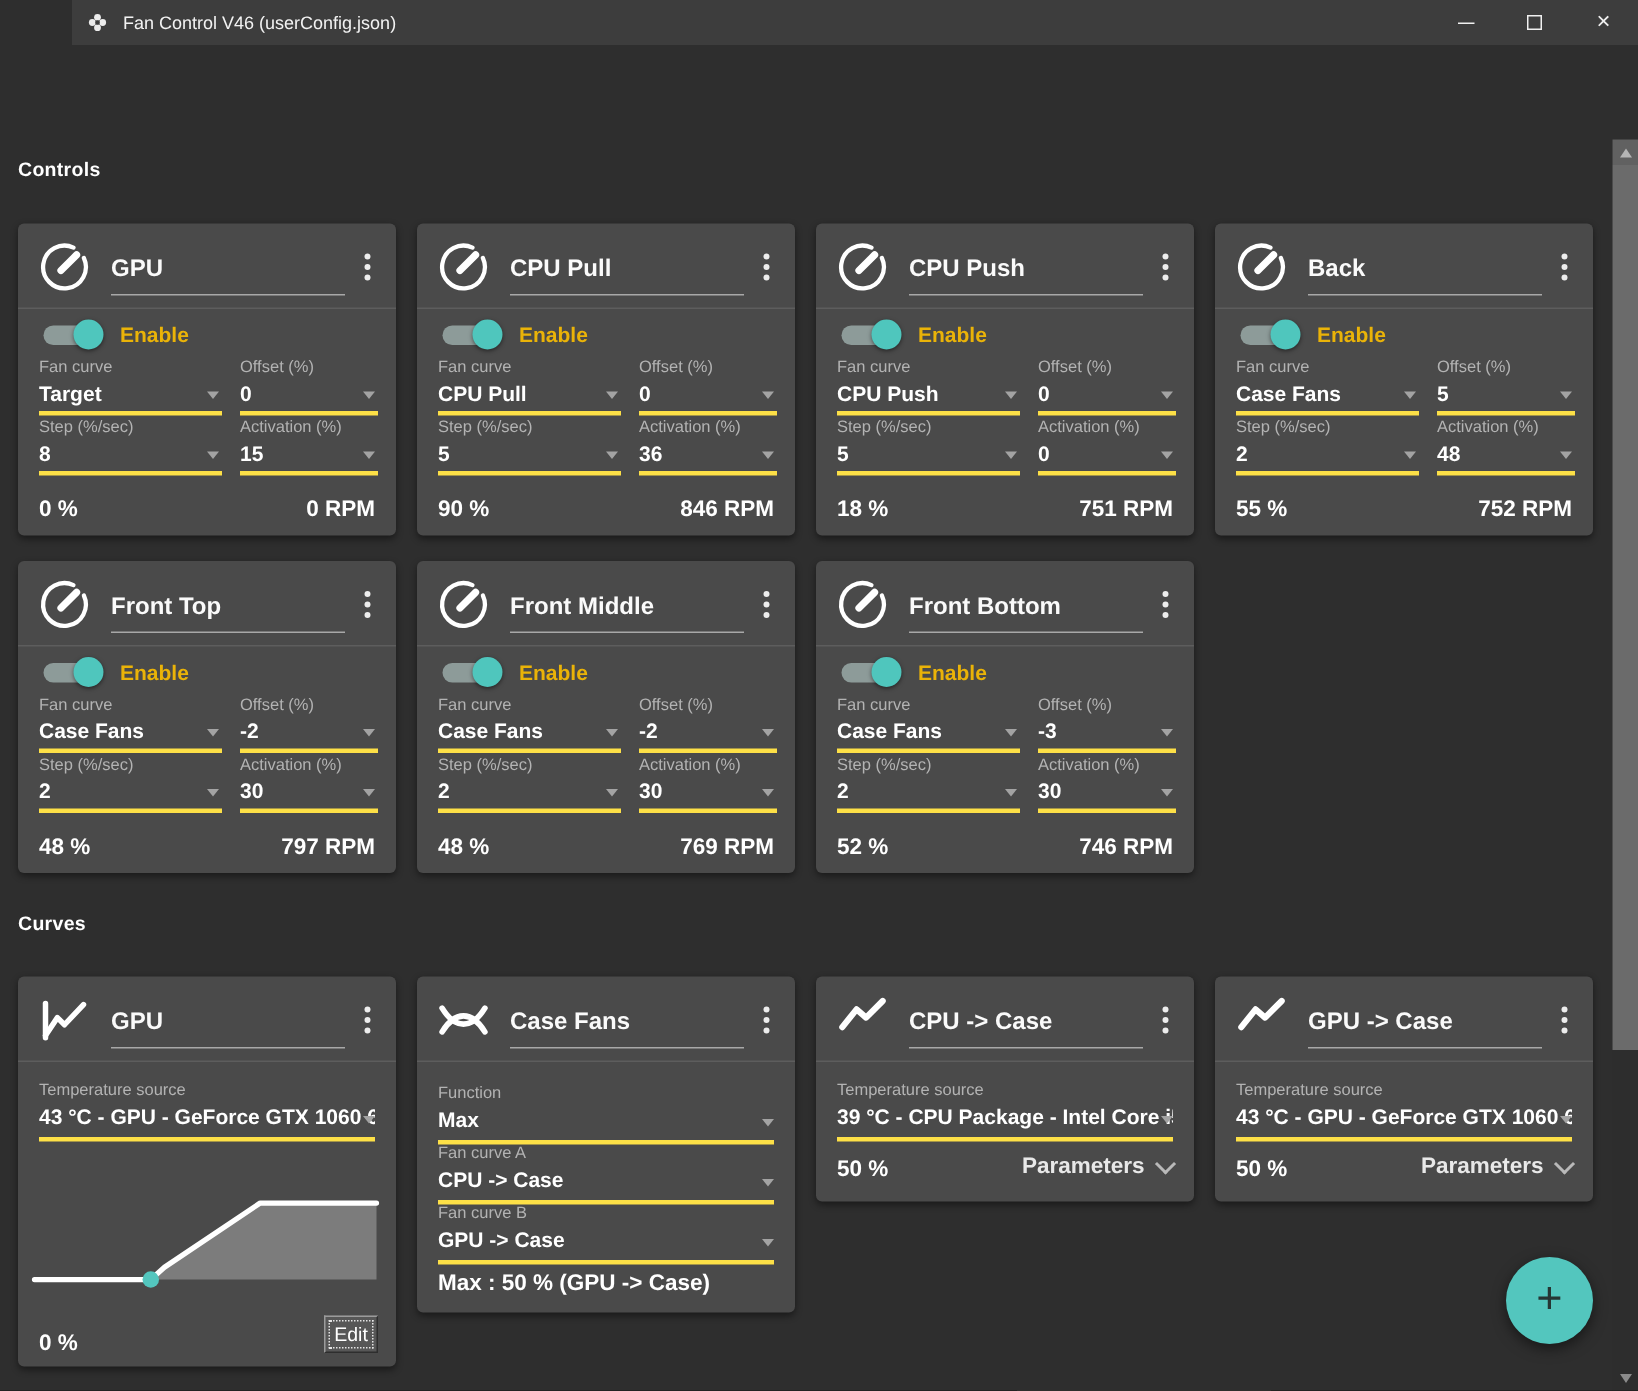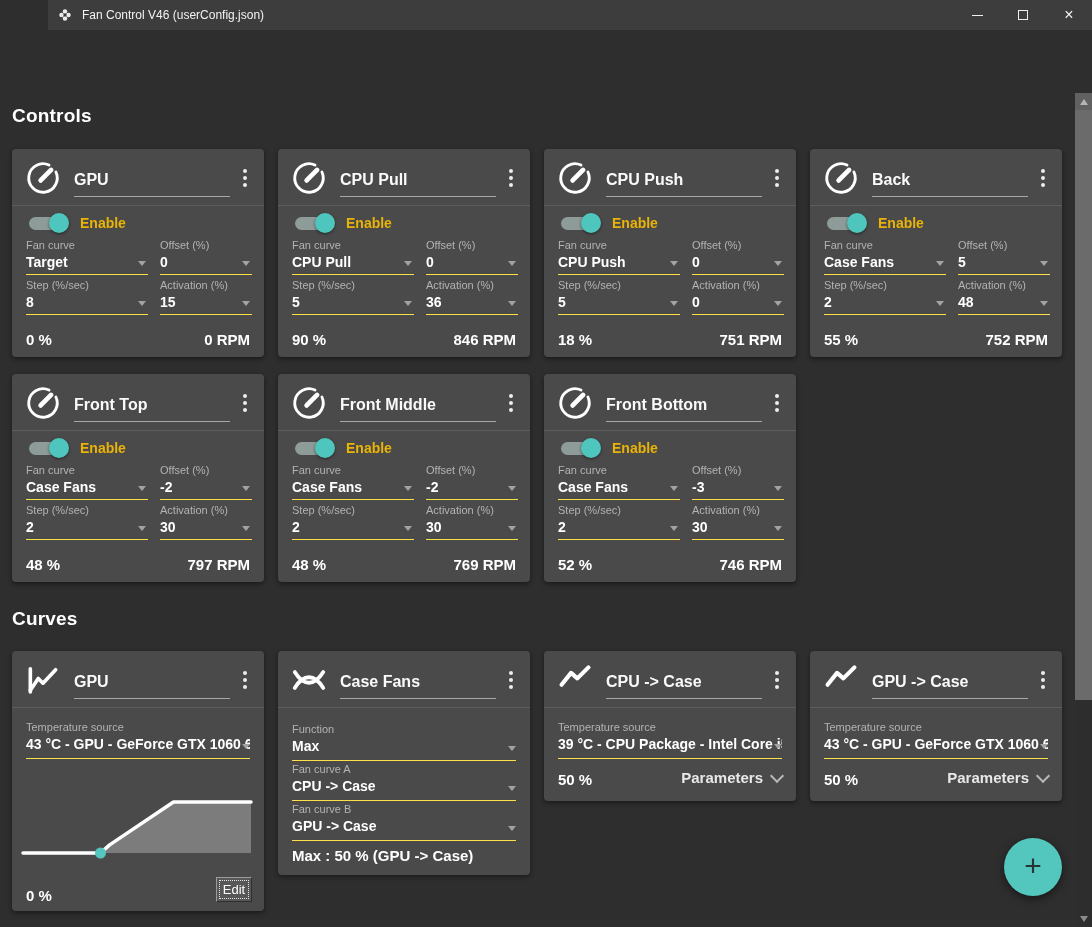--- a/index.html
+++ b/index.html
@@ -19,21 +19,21 @@
   
   .appbar{position:absolute;top:30px;left:0;right:0;height:63px;background:#707070;}
   .hamburger{position:absolute;left:13px;top:23px;width:33px;height:18px;display:flex;flex-direction:column;justify-content:space-between;cursor:pointer;}
   .hamburger i{display:block;height:3.5px;background:#fff;border-radius:1px;}
   .appbar-title{position:absolute;left:0;right:0;top:21px;text-align:center;font-size:17px;color:#fff;letter-spacing:.2px;}
   .kebab{display:flex;flex-direction:column;align-items:center;justify-content:center;gap:3px;cursor:pointer;}
   .kebab i{width:4px;height:4px;border-radius:50%;background:#ededed;display:block;}
   .appbar-kebab{position:absolute;right:16px;top:19px;width:20px;height:26px;}
 
   
-  .section-title{position:absolute;left:12px;font-size:19px;font-weight:700;color:#fff;letter-spacing:.2px;}
+  .section-title{position:absolute;left:12px;font-size:13px;font-weight:700;color:#fff;letter-spacing:.2px;}
   #controls-title{top:105px;}
   #curves-title{top:608px;}
   .row{position:absolute;left:12px;display:flex;gap:14px;align-items:flex-start;}
   #row-controls-1{top:149px;}
   #row-controls-2{top:374px;}
   #row-curves{top:651px;}
 
   
   .card{position:relative;width:252px;flex:none;background:#4a4a4a;border-radius:4px;
         box-shadow:0 2px 5px rgba(0,0,0,.45);}
@@ -58,21 +58,21 @@
   .enable-label{position:absolute;left:68px;top:66px;font-size:14px;font-weight:700;color:#eab308;}
 
   
   .field{position:absolute;cursor:pointer;}
   .f-c1{left:14px;width:122px;}
   .f-c2{left:148px;width:92px;}
   .f-r1{top:90px;}
   .f-r2{top:130px;}
   .flabel{font-size:11px;color:#b3b3b3;height:13px;white-space:nowrap;}
   .fvalue{margin-top:1px;font-size:14px;font-weight:700;color:#fff;line-height:19px;
-          padding:0 16px 2px 0;border-bottom:1px solid #fde047;white-space:nowrap;overflow:hidden;box-sizing:border-box;width:100%;}
+          padding:0 16px 2px 0;border-bottom:3px solid #fde047;white-space:nowrap;overflow:hidden;box-sizing:border-box;width:100%;}
   .caret{position:absolute;right:2px;top:22px;width:0;height:0;
          border-left:4.5px solid transparent;border-right:4.5px solid transparent;border-top:5px solid #a3a3a3;}
 
   .cfoot-left{position:absolute;left:14px;top:182px;font-size:15px;font-weight:700;color:#fff;}
   .cfoot-right{position:absolute;right:14px;top:182px;font-size:15px;font-weight:700;color:#fff;}
 
   
   .tfield{position:absolute;left:14px;width:224px;cursor:pointer;}
   .tfield .fvalue{padding-right:18px;padding-bottom:4px;}
   .tfield .caret{top:23px;right:0;}

